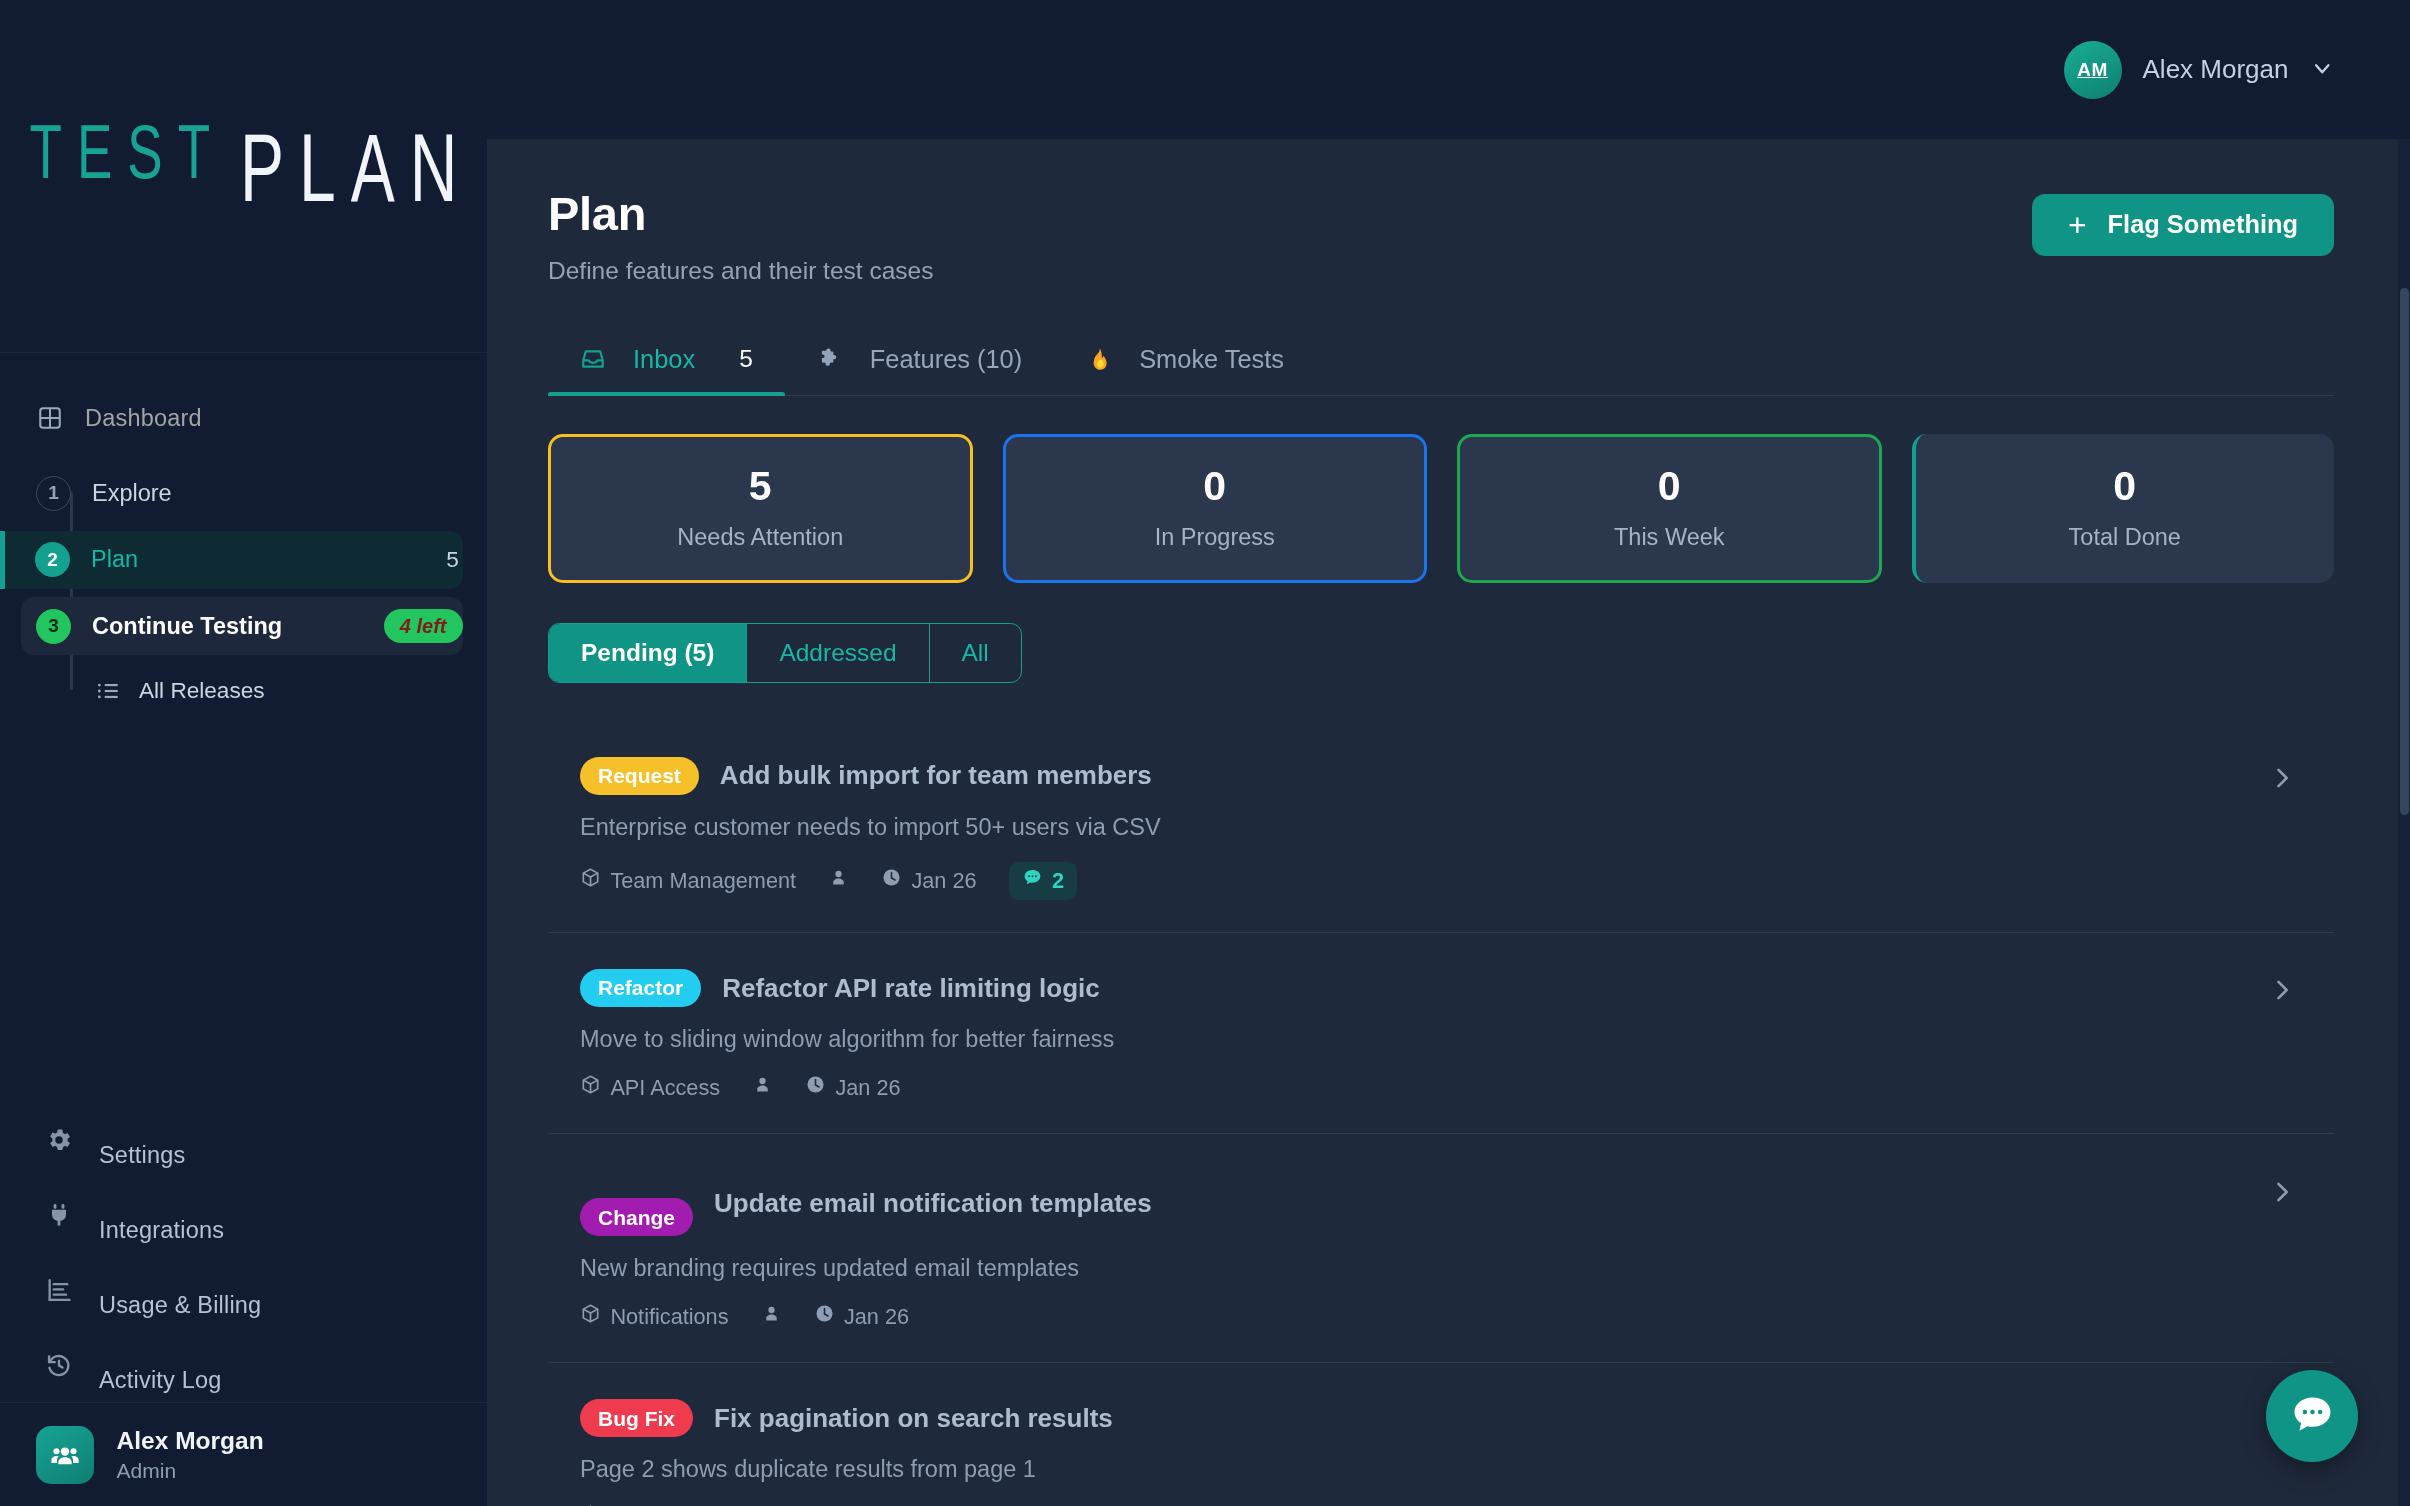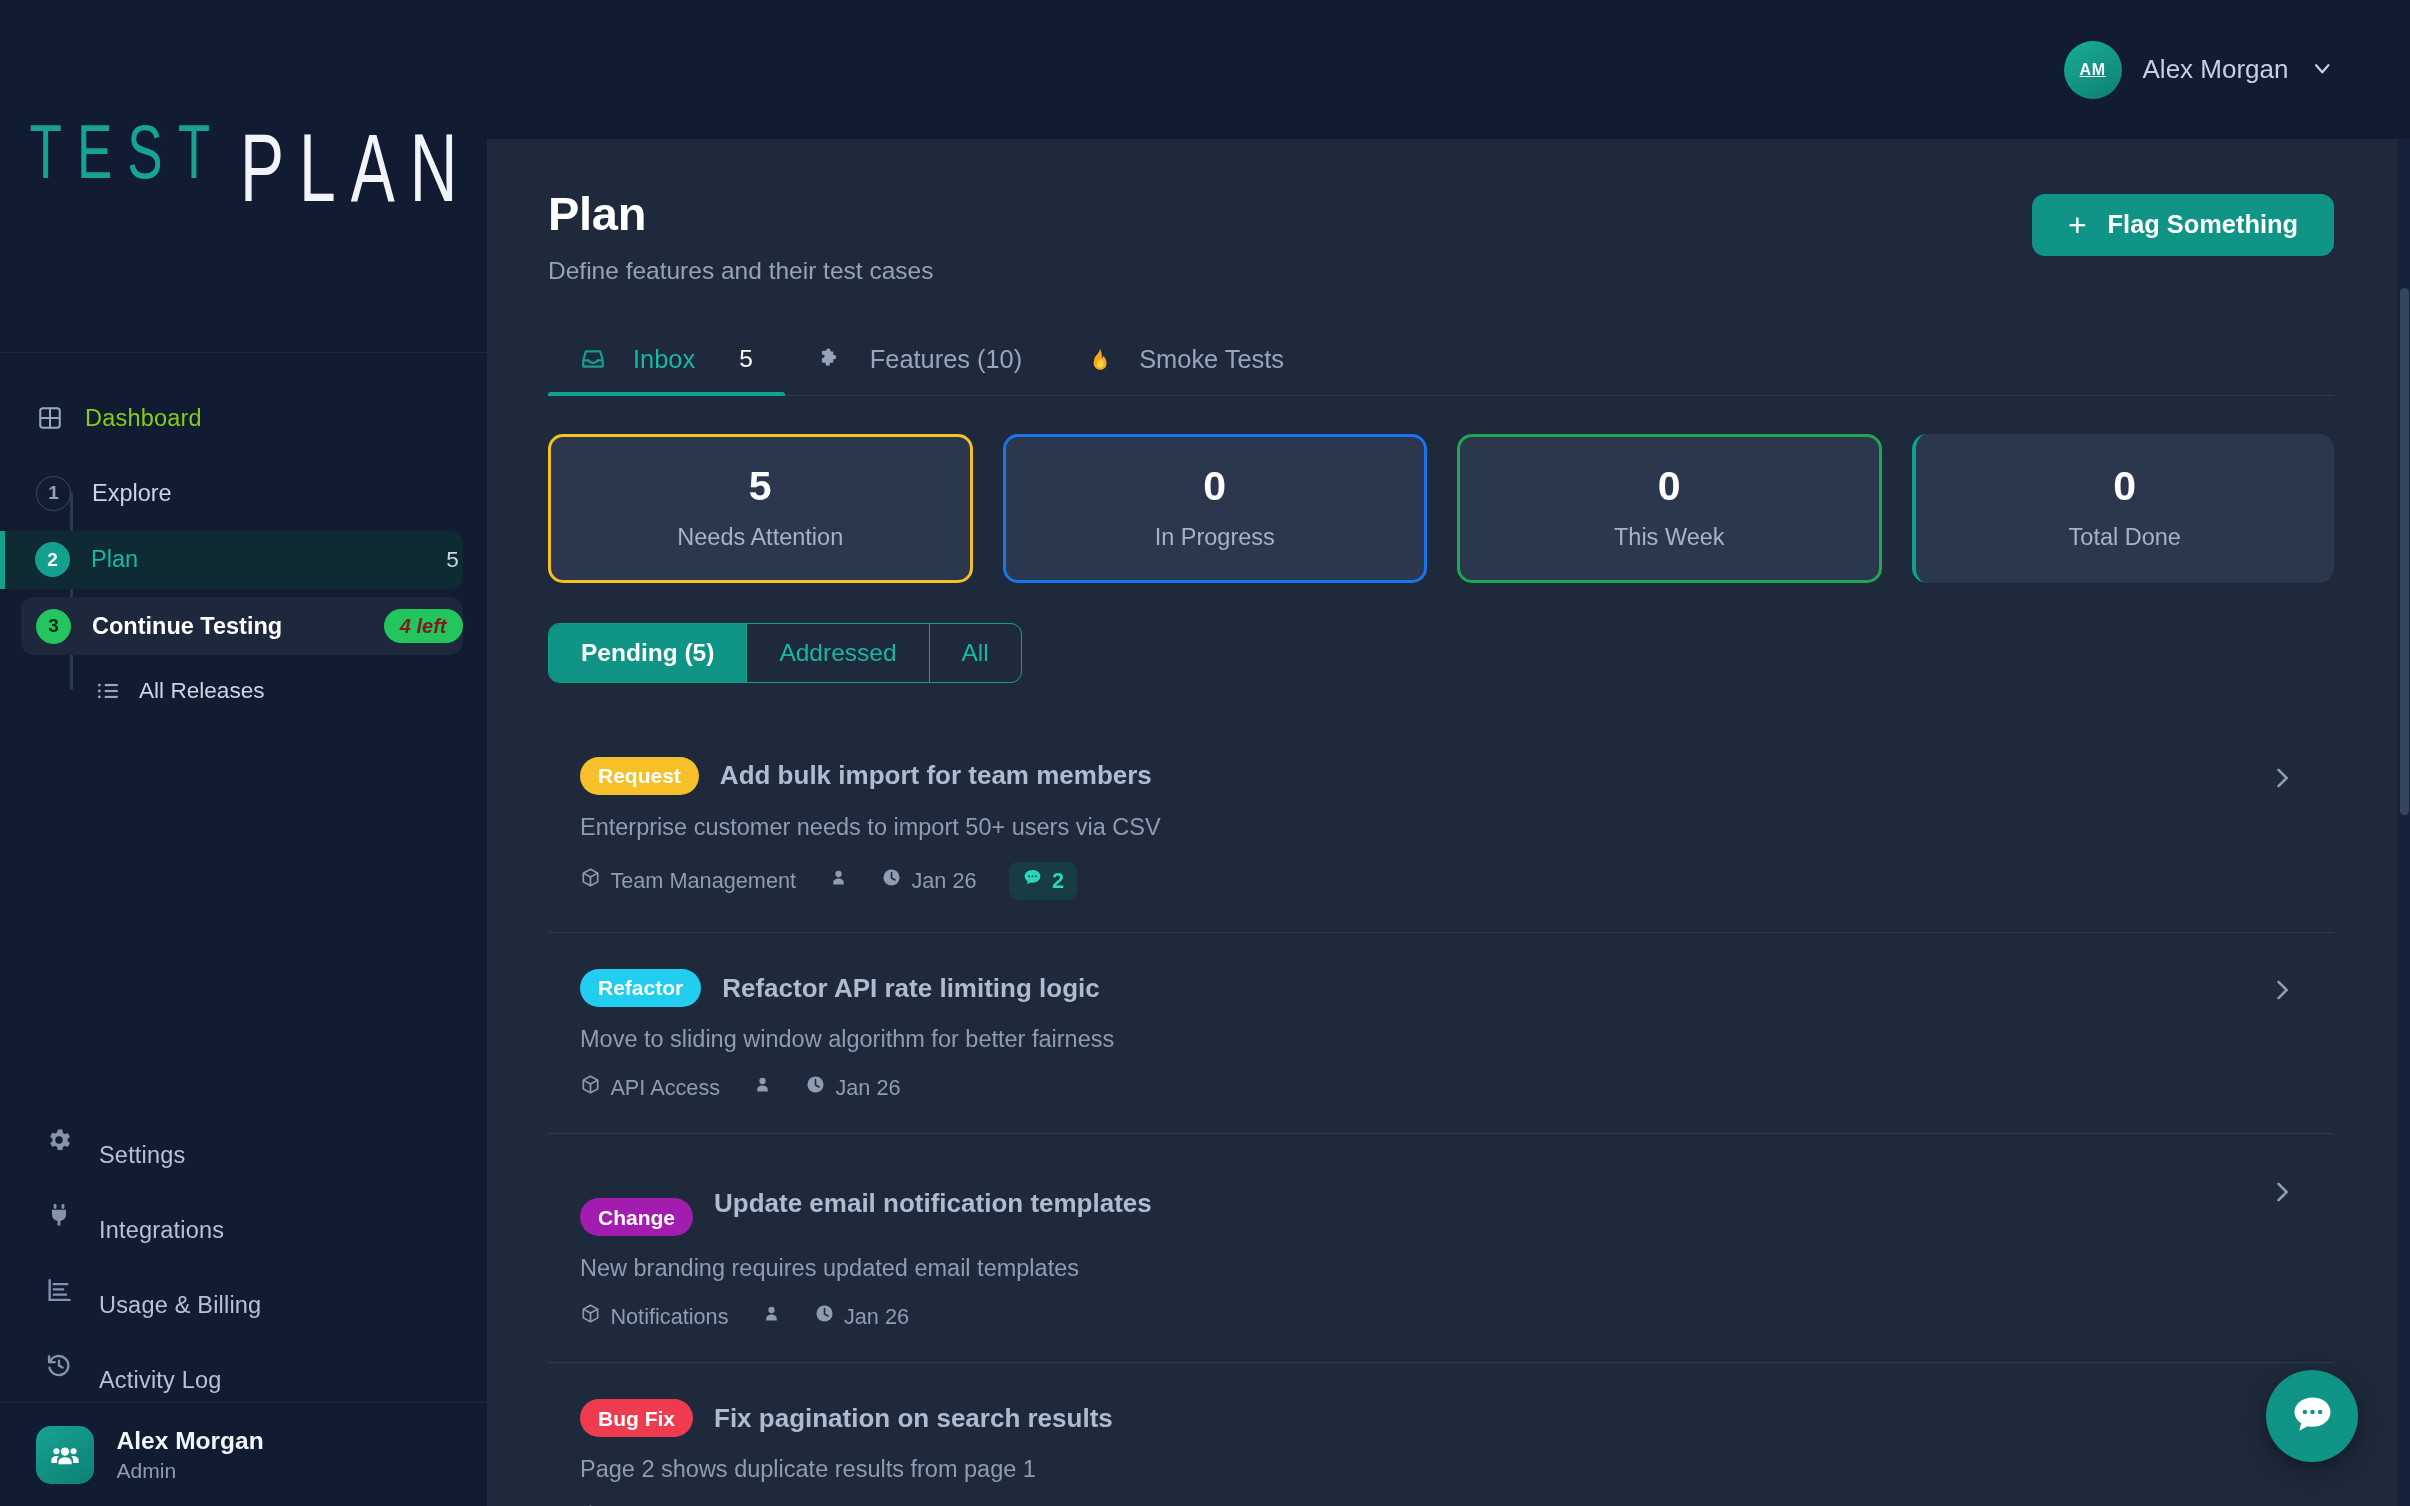--- a/index.html
+++ b/index.html
@@ -42,21 +42,21 @@
   .nav-top { padding: 36px 0 0 0; position: relative; }
   .nav-item {
     display: flex; align-items: center;
     height: 58px;
     padding: 0 24.5px 0 36px;
     gap: 21px;
     cursor: pointer;
     position: relative;
   }
   .nav-item .lbl {
-    font-size: 23.5px; color: #84cc16; letter-spacing: 0.2px; white-space: nowrap;
+    font-size: 23.5px; color: #a3a3a3; letter-spacing: 0.2px; white-space: nowrap;
   }
   .nav-icon { width: 28px; display:flex; align-items:center; justify-content:center; flex:0 0 28px; }
   .nav-icon svg { display:block; }
 
   .steps { position: relative; margin-top: 17px; padding-bottom: 5.6px; }
   .step-line {
     position: absolute; left: 70px; top: 28px; bottom: 43px;
     width: 2.8px; background: #2b3950; border-radius: 1.9px;
   }
   .step-item {
@@ -119,21 +119,21 @@
   .main { flex: 1 1 auto; height: 1507px; background: #1e293b; position: relative; overflow: hidden; }
   .topbar {
     height: 139px; background: #111c33;
     display: flex; align-items: center; justify-content: flex-end;
     padding-right: 77px;
   }
   .user-chip { display: flex; align-items: center; gap: 21px; cursor: pointer; }
   .avatar-circle {
     width: 58px; height: 58px; border-radius: 50%;
     background: linear-gradient(150deg,#18ae96,#0e7e72);
-    color: #ffffff; font-size: 16px; font-weight: 700;
+    color: #ffffff; font-size: 19px; font-weight: 700;
     display: flex; align-items: center; justify-content: center;
     letter-spacing: 0.5px; flex: 0 0 58px; text-decoration: underline;
   }
   .user-chip .nm { font-size: 26px; color: #c5d0e0; }
 
   .content { padding: 49px 77px 0 61px; position: relative; }
   .page-head { display: flex; align-items: flex-start; justify-content: space-between; }
   .page-title { font-size: 47px; font-weight: 700; color: #ffffff; letter-spacing: -0.3px; line-height: 1.1; }
   .page-sub { font-size: 24.5px; color: #94a3b8; margin-top: 17px; }
   .flag-btn {

